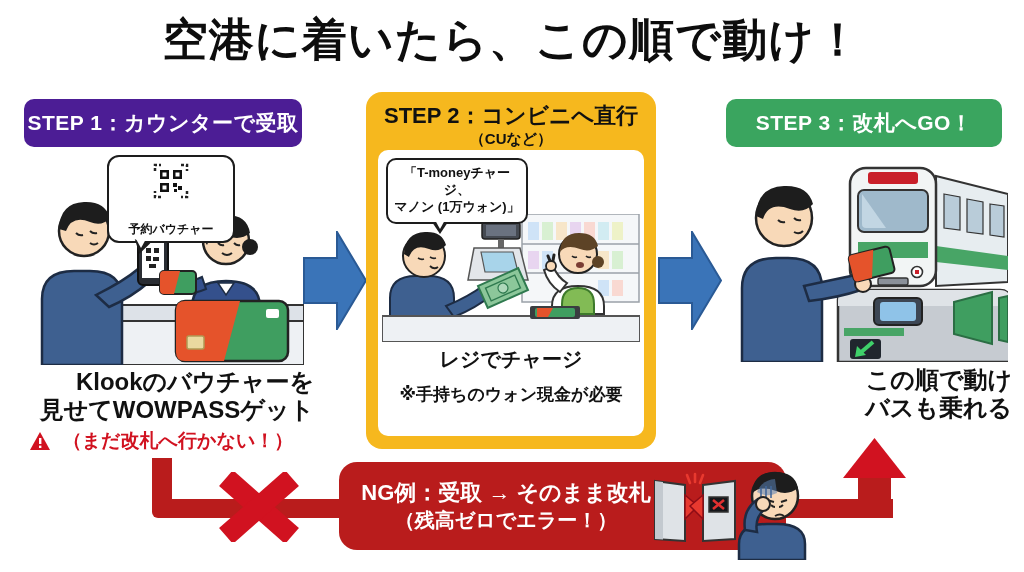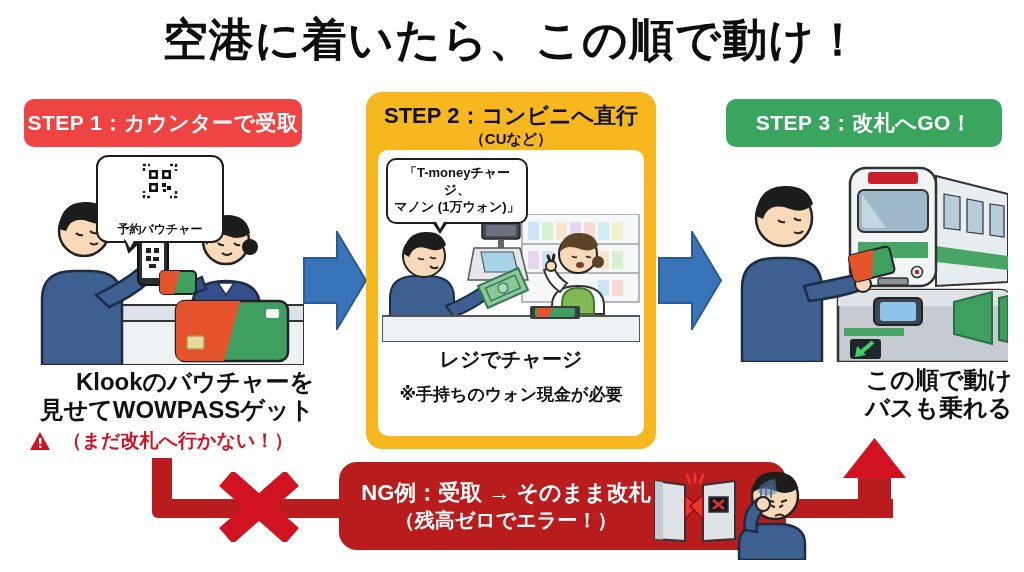--- a/index.html
+++ b/index.html
@@ -5,21 +5,21 @@
   html,body{margin:0;padding:0;background:#fff;}
   *{box-sizing:border-box;}
   body{font-family:"Liberation Sans","DejaVu Sans",sans-serif;}
   .canvas{position:relative;width:1024px;height:572px;background:#fff;overflow:hidden;}
 
   .title{position:absolute;top:10px;left:0;width:100%;margin:0;text-align:center;
          font-size:45px;font-weight:900;color:#0d0d0d;letter-spacing:1px;}
 
   .step-header{position:absolute;height:48px;border-radius:10px;display:flex;align-items:center;
                justify-content:center;color:#fff;font-weight:bold;font-size:21px;letter-spacing:.5px;}
-  .h1{left:24px;top:99px;width:278px;background:#ef4444;}
+  .h1{left:24px;top:99px;width:278px;background:#4c1d95;}
   .h3{left:726px;top:99px;width:276px;background:#3aa55f;}
 
   .illus{position:absolute;}
   .i1{left:28px;top:155px;width:276px;height:210px;}
   .i3{left:722px;top:150px;width:286px;height:212px;}
 
   .caption{position:absolute;text-align:right;font-weight:bold;color:#111;
            font-size:24px;line-height:1.18;}
   .c1{left:8px;top:368px;width:306px;}
   .c3{left:716px;top:366px;width:296px;}
@@ -62,21 +62,21 @@
   .ng-text{position:absolute;left:14px;top:0;width:306px;height:100%;display:flex;flex-direction:column;
            align-items:center;justify-content:center;color:#fff;font-weight:bold;line-height:1.32;}
   .ng-text .l1{font-size:22px;white-space:nowrap;}
   .ng-text .l2{font-size:20px;}
   .ng-gates{position:absolute;left:312px;top:7px;width:88px;height:74px;}
   .ng-man{position:absolute;left:394px;top:2px;width:76px;height:96px;}
   .ng-shaft{position:absolute;left:858px;top:473px;width:33px;height:40px;z-index:1;}
   .ng-head{position:absolute;left:843px;top:438px;width:63px;height:40px;z-index:1;}
 
   
-  .bubble1{position:absolute;left:68px;top:0;width:128px;height:88px;border:2.5px solid #1d1d1d;
+  .bubble1{position:absolute;left:79px;top:0;width:128px;height:88px;border:2.5px solid #1d1d1d;
            border-radius:12px;background:#fff;display:flex;flex-direction:column;align-items:center;
            justify-content:center;gap:20px;z-index:2;}
   .bubble1:after{content:"";position:absolute;left:24px;bottom:-13px;border:8px solid transparent;
            border-top:13px solid #1d1d1d;border-bottom:0;transform:rotate(14deg);}
   .bubble1:before{content:"";position:absolute;left:26.5px;bottom:-7px;border:5.5px solid transparent;
            border-top:9px solid #fff;border-bottom:0;z-index:1;}
   .bubble1 .qlabel{font-size:12px;font-weight:bold;color:#111;}
 </style>
 </head>
 <body>

